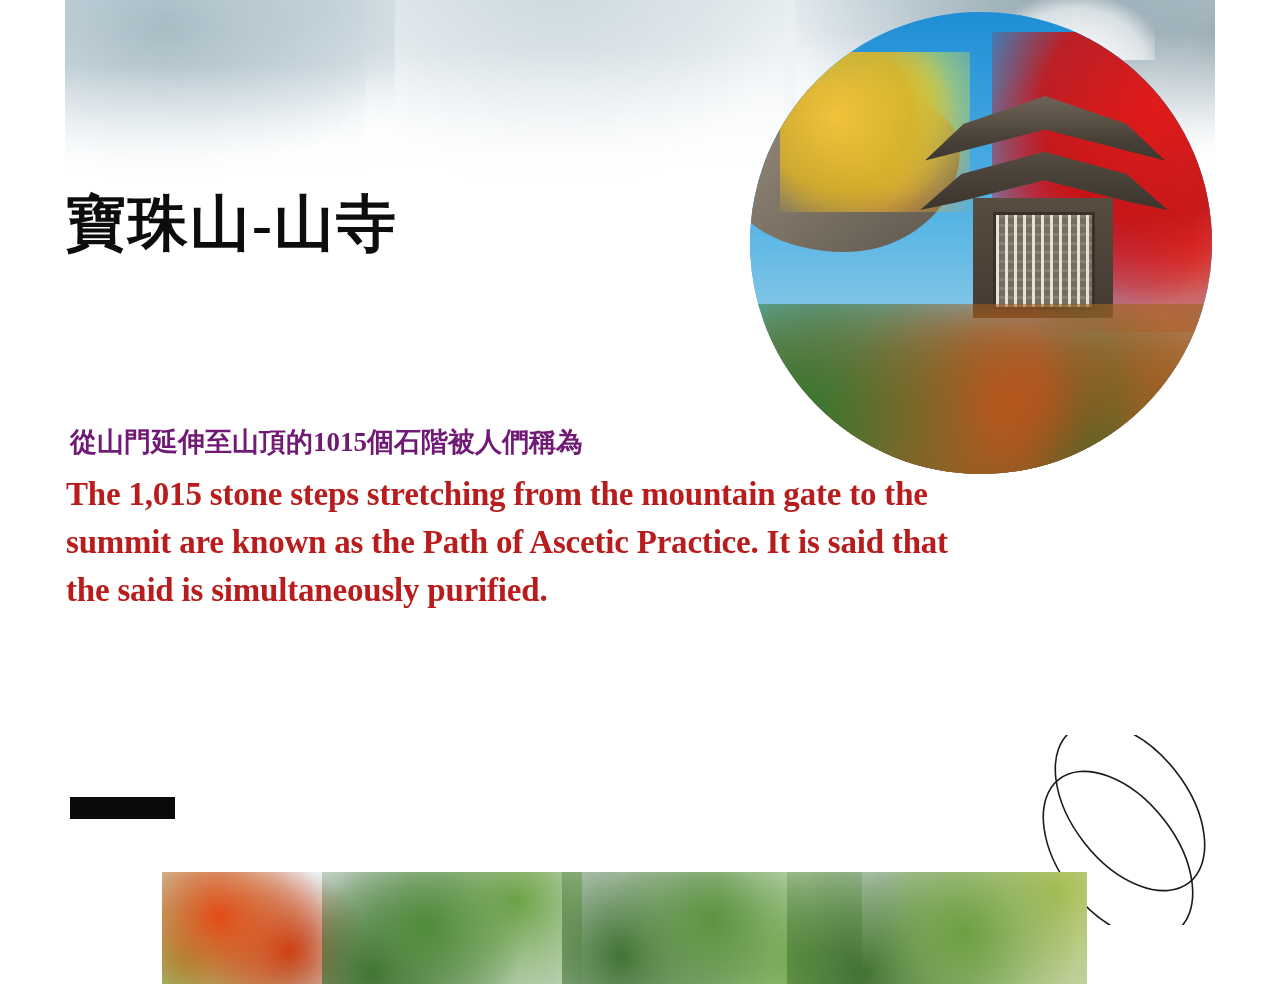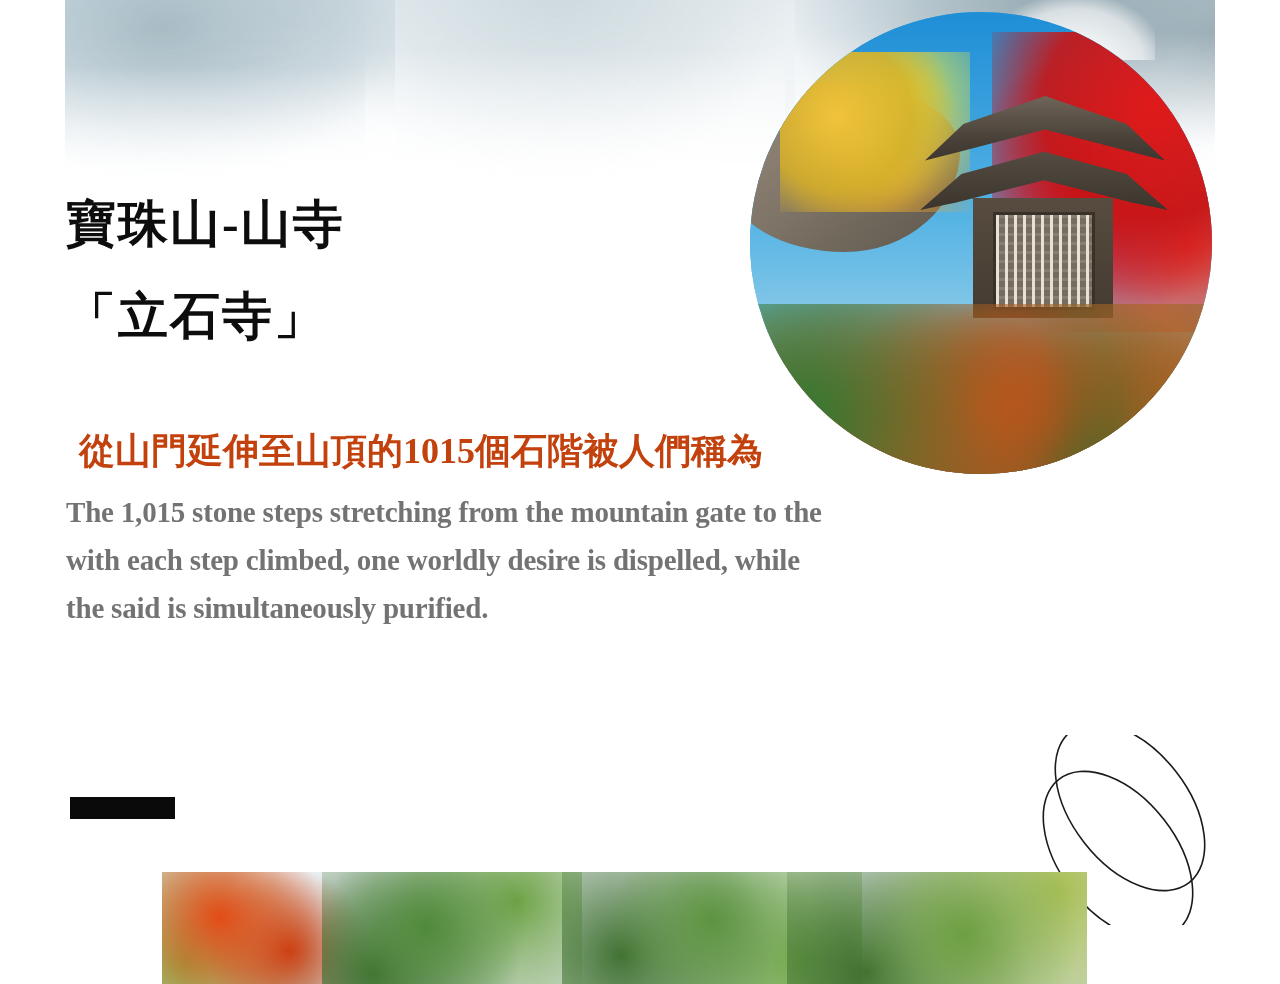--- a/index.html
+++ b/index.html
@@ -161,48 +161,48 @@
   
   .title-block {
     position: absolute;
     left: 66px;
     top: 178px;
     width: 700px;
   }
   .title-line {
     font-family: "Liberation Serif", "DejaVu Serif", serif;
     font-weight: 700;
-    font-size: 50px;
+    font-size: 60px;
     line-height: 92px;
     letter-spacing: 2px;
     color: #0d0d0d;
     white-space: nowrap;
   }
 
   
   .body-block {
     position: absolute;
     left: 66px;
     top: 415px;
     width: 1010px;
   }
   .para-zh {
     font-family: "Liberation Serif", "DejaVu Serif", serif;
     font-weight: 700;
-    font-size: 36px;
+    font-size: 27px;
     line-height: 47px;
-    color: #c2410c;
-    margin: 13px;
+    color: #701a75;
+    margin: 4px;
   }
   .para-en {
     font-family: "Liberation Serif", "DejaVu Serif", serif;
     font-weight: 700;
-    font-size: 29px;
+    font-size: 33px;
     line-height: 48px;
-    color: #737373;
+    color: #b91c1c;
     margin: 0;
     letter-spacing: -0.2px;
   }
 
   
   .rule-bar {
     position: absolute;
     left: 70px;
     top: 797px;
     width: 105px;
@@ -291,27 +291,26 @@
     <div class="cp-roof-top"></div>
     <div class="cp-roof-mid"></div>
     <div class="cp-body"></div>
     <div class="cp-lattice"></div>
   </div>
   <div class="cp-bush-bottom"></div>
 </div>
 
 <div class="title-block">
   <div class="title-line">寶珠山-山寺</div>
-  <div class="title-line">「立石寺」</div>
 </div>
 
 <div class="body-block">
   <p class="para-zh">從山門延伸至山頂的1015個石階被人們稱為</p>
   <p class="para-en">The 1,015 stone steps stretching from the mountain gate to the</p>
-  <p class="para-en">with each step climbed, one worldly desire is dispelled, while</p>
+  <p class="para-en indent">summit are known as the Path of Ascetic Practice. It is said that</p>
   <p class="para-en">the said is simultaneously purified.</p>
 </div>
 
 <div class="rule-bar"></div>
 
 <svg class="ellipse-deco" viewBox="0 0 230 190">
   <ellipse cx="120" cy="72" rx="58" ry="96" transform="rotate(-38 120 72)" fill="none" stroke="#1a1a1a" stroke-width="1.6"></ellipse>
   <ellipse cx="108" cy="120" rx="58" ry="96" transform="rotate(-38 108 120)" fill="none" stroke="#1a1a1a" stroke-width="1.6"></ellipse>
 </svg>
 

